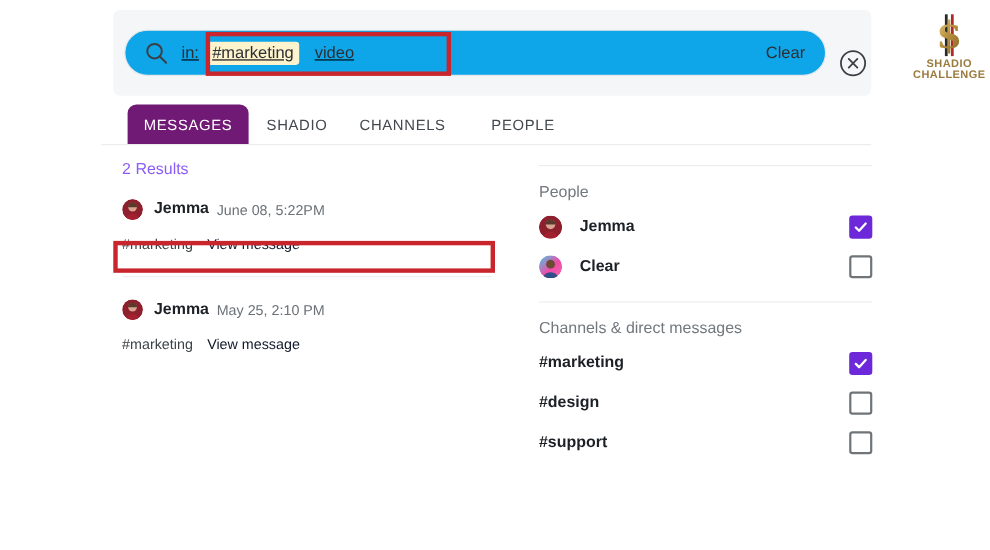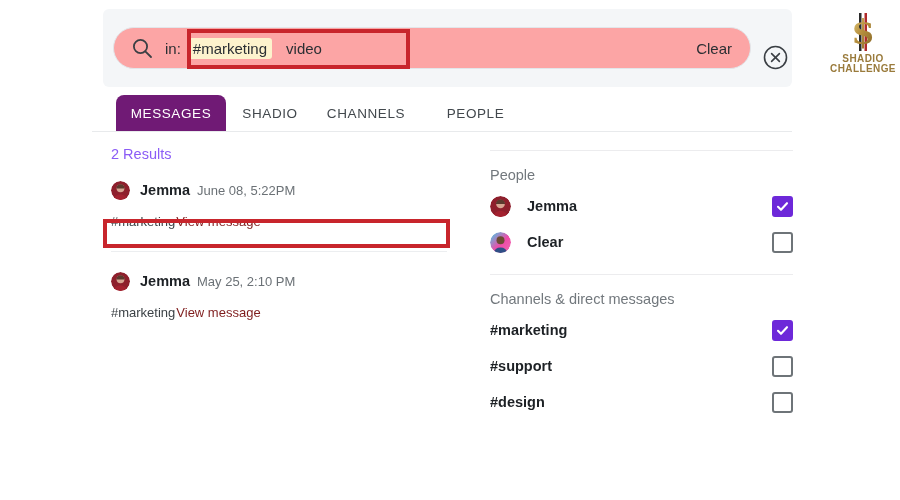--- a/index.html
+++ b/index.html
@@ -21,24 +21,24 @@
   
   .search-panel {
     position: absolute; left: 11px; top: 9px;
     width: 689px; height: 78px;
     background: #f4f6f8;
     border-radius: 6px;
   }
   .search-pill {
     position: absolute; left: 10px; top: 18px;
     width: 638px; height: 42px;
-    background: #fca5a5;
+    background: #0ea5e9;
     border: 1px solid #e2e6ea;
     border-radius: 21px;
-    display: flex; align-items: center;
+    display: flex; align-items: center; text-decoration: underline;
   }
   .search-icon {
     width: 22px; height: 22px;
     margin-left: 17px; margin-right: 12px;
     flex: 0 0 auto;
     color: #3a3f44;
   }
   .search-icon svg { display: block; }
   .search-prefix {
     font-size: 15px; color: #2b2f33; margin-right: 7px;
@@ -115,21 +115,21 @@
   .msg-author { font-size: 14.5px; font-weight: bold; color: #1d2125; }
   .msg-time { font-size: 13px; color: #6b7176; margin-left: 7px; }
   .msg-body {
     font-size: 15.5px; color: #1d2125;
     margin-top: 9px; line-height: 20px;
     white-space: nowrap;
   }
   .msg-link { color: #3aa3f0; }
   .msg-meta { margin-top: 13px; font-size: 13px; display: flex; align-items: center; }
   .msg-channel { color: #3c4246; }
-  .view-msg { color: #7f1d1d; margin-left: 1px; cursor: pointer; }
+  .view-msg { color: #0f172a; margin-left: 13px; cursor: pointer; }
   .msg-divider {
     height: 1px; background: #eceef0;
     margin: 22px 0 0 0; width: 336px;
   }
 
   
   .filters {
     position: absolute; left: 398px; top: 150px;
     width: 303px;
   }
@@ -314,26 +314,26 @@
       <div class="filter-row">
         <span class="filter-name">#marketing</span>
         <span class="cbox on">
           <svg width="13" height="13" viewBox="0 0 13 13">
             <polyline points="2,6.8 5,9.8 11,3.2" fill="none" stroke="#ffffff" stroke-width="2.1" stroke-linecap="round" stroke-linejoin="round"></polyline>
           </svg>
         </span>
       </div>
 
       <div class="filter-row">
+        <span class="filter-name">#design</span>
+        <span class="cbox off"></span>
+      </div>
+
+      <div class="filter-row">
         <span class="filter-name">#support</span>
-        <span class="cbox off"></span>
-      </div>
-
-      <div class="filter-row">
-        <span class="filter-name">#design</span>
         <span class="cbox off"></span>
       </div>
     </div>
   </div>
 
   <div class="anno" id="anno-search"></div>
   <div class="anno" id="anno-msg"></div>
 
   <div class="watermark">
     <svg width="44" height="44" viewBox="0 0 44 44" style="display:block;margin:0 auto;">

